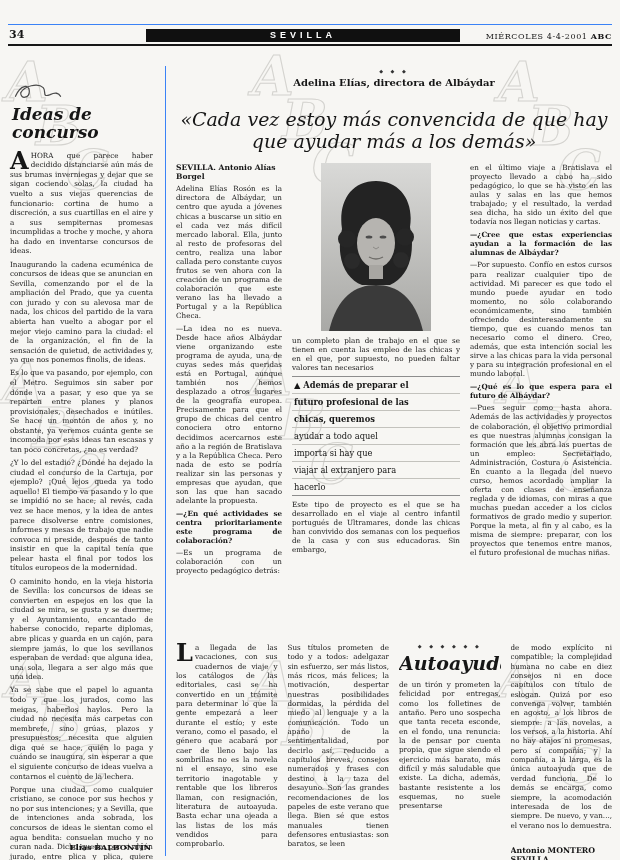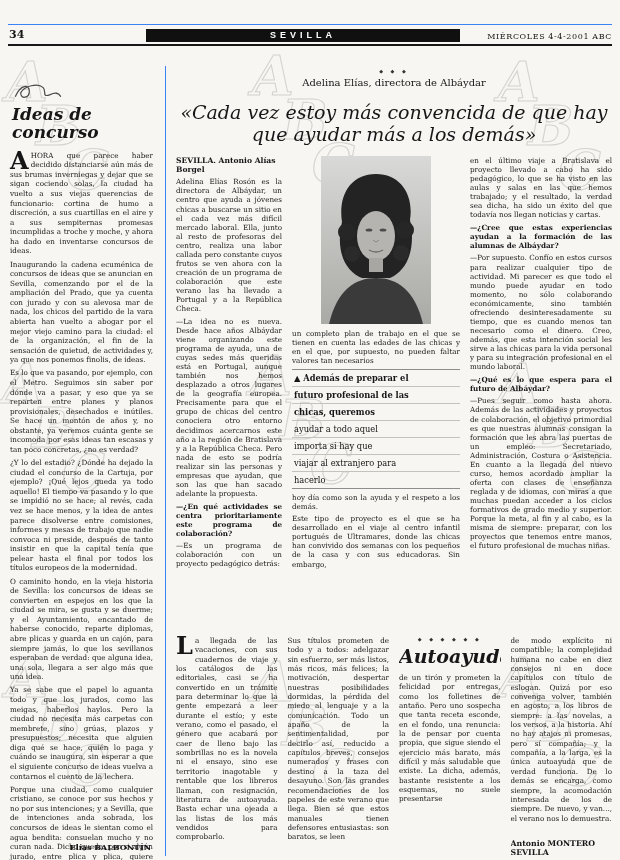--- a/index.html
+++ b/index.html
@@ -15,21 +15,21 @@
   }
 
   
   .header{position:absolute;top:24px;left:8px;right:8px;height:19px;z-index:2;
           border-top:1px solid #3b82f6;border-bottom:2px solid #171717;}
   .pagenum{position:absolute;left:1px;bottom:3px;font-weight:bold;font-size:11px;}
   .section-bar{position:absolute;left:138px;right:152px;bottom:2px;height:13px;background:#101010;
                color:#fff;text-align:center;line-height:13px;
                font-family:"Liberation Sans",sans-serif;font-weight:bold;font-size:9px;letter-spacing:4px;}
   .dateline{position:absolute;right:0;bottom:3px;font-size:8px;letter-spacing:.6px;}
-  .dateline b{font-weight:normal;}
+  .dateline b{font-weight:bold;}
 
   
   .content{position:absolute;top:46px;left:8px;right:8px;bottom:4px;display:flex;z-index:1;}
 
   
   .sidebar{position:relative;width:158px;box-sizing:border-box;padding:14px 12px 14px 2px;
            border-right:1px solid #3b82f6;margin-top:20px;}
   .scribble{display:block;width:52px;height:24px;margin:0 0 2px 2px;}
   .sidebar-title{margin:0 0 9px 2px;font-style:italic;font-weight:bold;font-size:17px;line-height:1.05;}
   .sidebar .para{font-size:7.2px;line-height:1.33;}
@@ -38,21 +38,21 @@
   
   .para{margin:0 0 3.5px;text-align:justify;}
   .para.q{font-weight:bold;}
   .para.dropcap::first-letter{float:left;font-size:24px;line-height:18px;font-weight:bold;
                               padding:1px 2px 0 0;}
 
   
   .main{flex:1;box-sizing:border-box;padding-left:10px;position:relative;}
   .art-head{padding-top:22px;text-align:center;}
   .marker{font-size:5px;letter-spacing:3px;color:#333;margin-bottom:3px;}
-  .kicker{font-weight:normal;font-size:10px;margin-bottom:13px;text-align:center;}
+  .kicker{font-weight:bold;font-size:10px;margin-bottom:20px;text-align:center;}
   .headline{margin:2px 4px 10px;font-style:italic;font-weight:normal;font-size:19px;line-height:1.18;}
 
   .cols{display:flex;gap:10px;height:468px;overflow:hidden;margin-top:6px;}
   .col{overflow:hidden;}
   .c1{width:106px;}
   .c2{width:168px;}
   .c3{flex:1;}
   .cols .para{font-size:7.2px;line-height:1.26;}
   .byline{font-weight:bold;font-size:7.6px;margin-bottom:3.5px;}
 
@@ -191,33 +191,32 @@
               <ellipse cx="55" cy="80" rx="19" ry="25" fill="#b6b4b0"></ellipse>
               <ellipse cx="48" cy="74" rx="3.4" ry="1.6" fill="#4c4c4c"></ellipse>
               <ellipse cx="62" cy="74" rx="3.4" ry="1.6" fill="#4c4c4c"></ellipse>
               <path d="M52,84 L55,86 L58,84" fill="none" stroke="#8c8a86" stroke-width="1"></path>
               <path d="M48,94 Q55,98 62,94" fill="none" stroke="#6f6d69" stroke-width="1.4"></path>
               <rect x="48" y="102" width="14" height="14" fill="#a8a6a2"></rect>
               <path d="M8,168 C16,134 34,122 55,122 C76,122 94,134 102,168 Z" fill="#3a3a3a"></path>
             </svg>
           </div>
           <div>
-              <p class="para">un completo plan de trabajo en el que se tienen en cuenta las edades de las chicas y en el que, por supuesto, no pueden faltar valores tan necesarios</p>
+              <p class="para">un completo plan de trabajo en el que se tienen en cuenta las empleo de las chicas y en el que, por supuesto, no pueden faltar valores tan necesarios</p>
             </div>
           <div class="qbox">
               <div class="qline b">▲ Además de preparar el</div>
               <div class="qline b">futuro profesional de las</div>
               <div class="qline b">chicas, queremos</div>
               <div class="qline">ayudar a todo aquel</div>
               <div class="qline">importa si hay que</div>
               <div class="qline">viajar al extranjero para</div>
               <div class="qline">hacerlo</div>
             </div>
           <div>
-              <p class="para">hoy día como son la ayuda y el respeto a los demás.</p>
               <p class="para">Este tipo de proyecto es el que se ha desarrollado en el viaje al centro infantil portugués de Ultramares, donde las chicas han convivido dos semanas con los pequeños de la casa y con sus educadoras. Sin embargo,</p>
             </div>
         </div>
 
         <div class="col c3">
           <div>
               <p class="para">en el último viaje a Bratislava el proyecto llevado a cabo ha sido pedagógico, lo que se ha visto en las aulas y salas en las que hemos trabajado; y el resultado, la verdad sea dicha, ha sido un éxito del que todavía nos llegan noticias y cartas.</p>
               <p class="para q">—¿Cree que estas experiencias ayudan a la formación de las alumnas de Albáydar?</p>
               <p class="para">—Por supuesto. Confío en estos cursos para realizar cualquier tipo de actividad. Mi parecer es que todo el mundo puede ayudar en todo momento, no sólo colaborando económicamente, sino también ofreciendo desinteresadamente su tiempo, que es cuando menos tan necesario como el dinero. Creo, además, que esta intención social les sirve a las chicas para la vida personal y para su integración profesional en el mundo laboral.</p>
               <p class="para q">—¿Qué es lo que espera para el futuro de Albáydar?</p>

